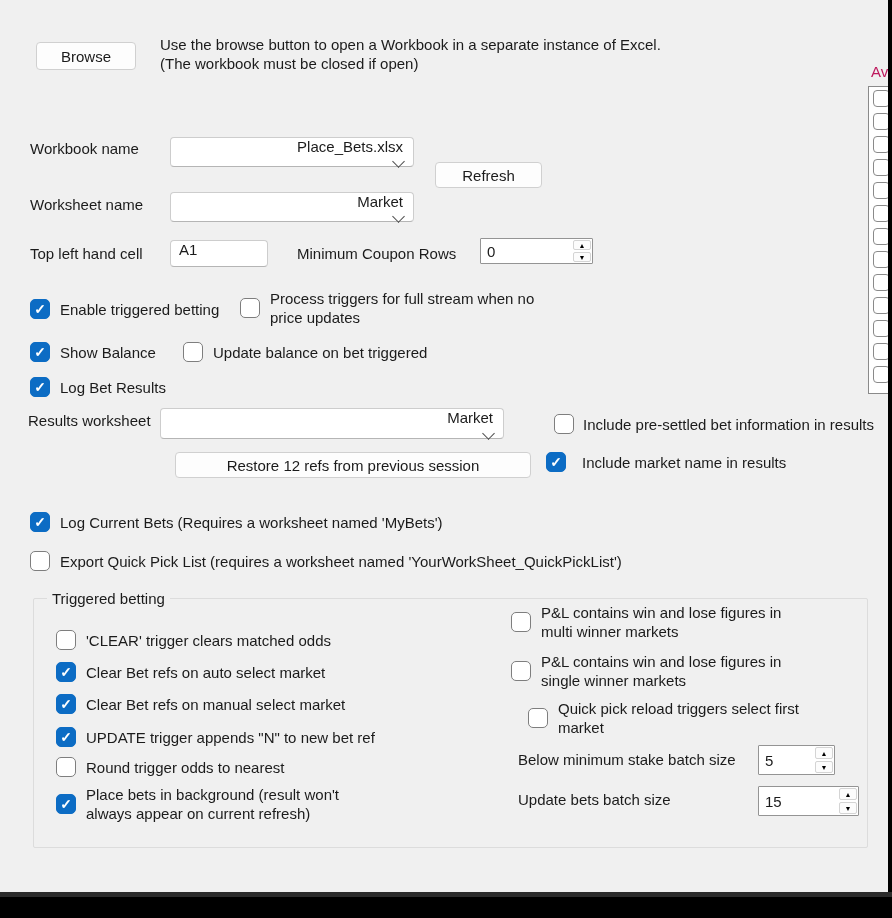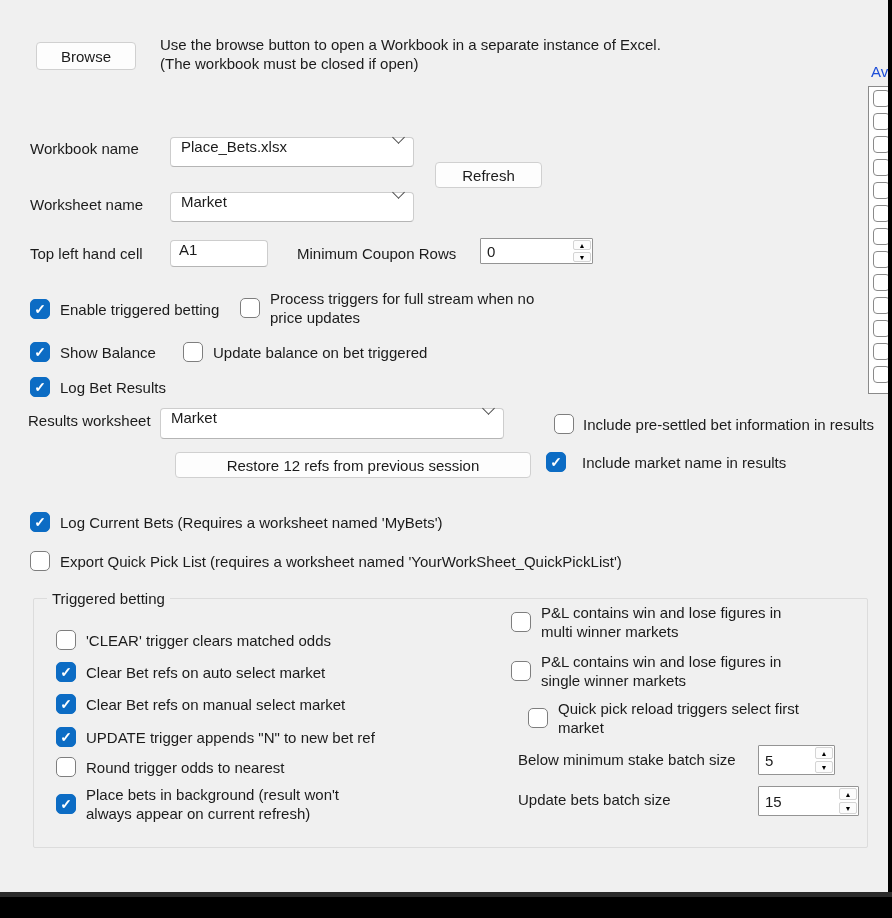--- a/index.html
+++ b/index.html
@@ -11,21 +11,21 @@
   .lbl{position:absolute;white-space:pre-line;line-height:19px;}
   
   .btn{
     position:absolute;background:#fdfdfd;border:1px solid #d0d0d0;border-radius:4px;
     display:flex;align-items:center;justify-content:center;box-sizing:border-box;
     font-size:15px;color:#1b1b1b;cursor:default;
   }
   
   .combo{
     position:absolute;background:#fff;border:1px solid #cdcdcd;border-bottom-color:#b5b5b5;
-    border-radius:4px;display:flex;align-items:flex-start;padding:0 10px;box-sizing:border-box;height:30px;
+    border-radius:4px;display:flex;align-items:flex-end;padding:0 10px;box-sizing:border-box;height:30px;flex-direction:column;
   }
   .combo .val{flex:1;overflow:hidden;white-space:nowrap;}
   .chev{
     width:8px;height:8px;border-right:1.6px solid #4a4a4a;border-bottom:1.6px solid #4a4a4a;
     transform:rotate(45deg);margin-top:-5px;flex:0 0 auto;
   }
   
   .tinput{
     position:absolute;background:#fff;border:1px solid #cdcdcd;border-bottom-color:#b5b5b5;
     border-radius:4px;display:flex;align-items:flex-start;padding:0 8px;box-sizing:border-box;
@@ -73,21 +73,21 @@
 </style>
 </head>
 <body>
 
 <div class="screen">
 
   <div class="btn" style="left:36px;top:42px;width:100px;height:28px;">Browse</div>
   <div class="lbl" style="left:160px;top:35px;width:660px;">Use the browse button to open a Workbook in a separate instance of Excel.
 (The workbook must be closed if open)</div>
 
-  <div class="lbl" style="left:871px;top:62px;color:#1d4ed8;">Av</div>
+  <div class="lbl" style="left:871px;top:62px;color:#be185d;">Av</div>
   <div class="side-list">
       <div class="side-cb"></div>
       <div class="side-cb"></div>
       <div class="side-cb"></div>
       <div class="side-cb"></div>
       <div class="side-cb"></div>
       <div class="side-cb"></div>
       <div class="side-cb"></div>
       <div class="side-cb"></div>
       <div class="side-cb"></div>

